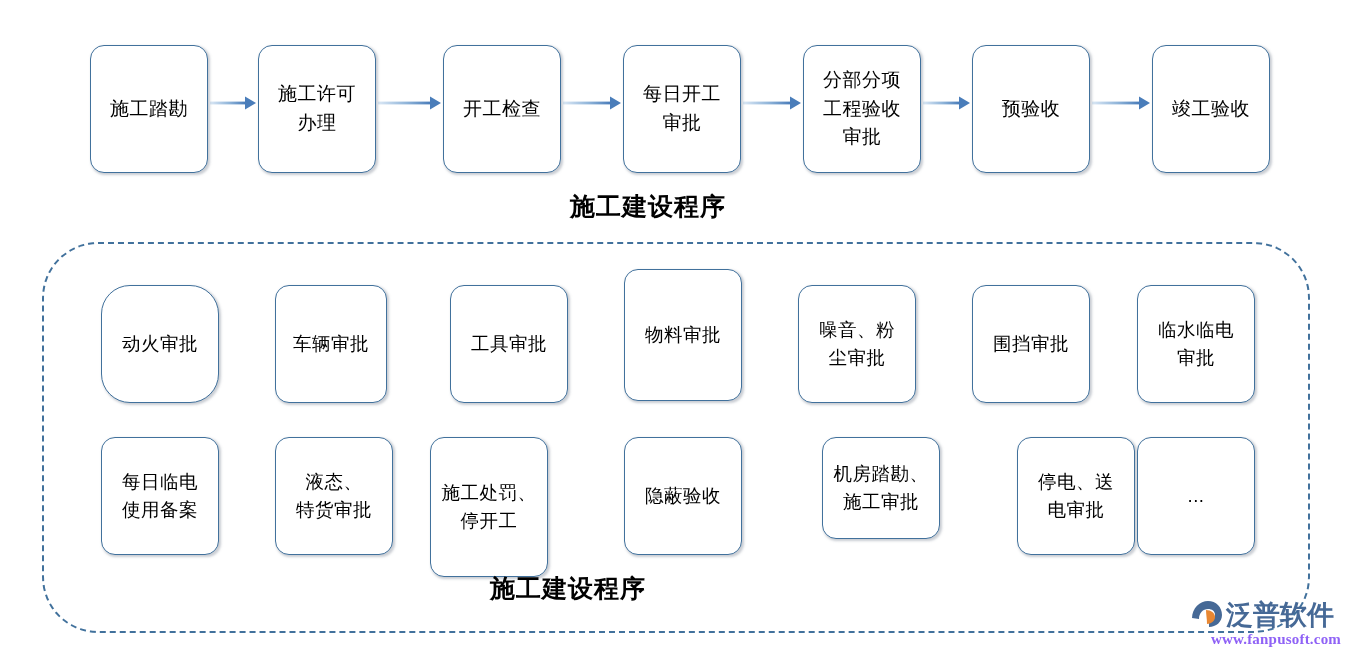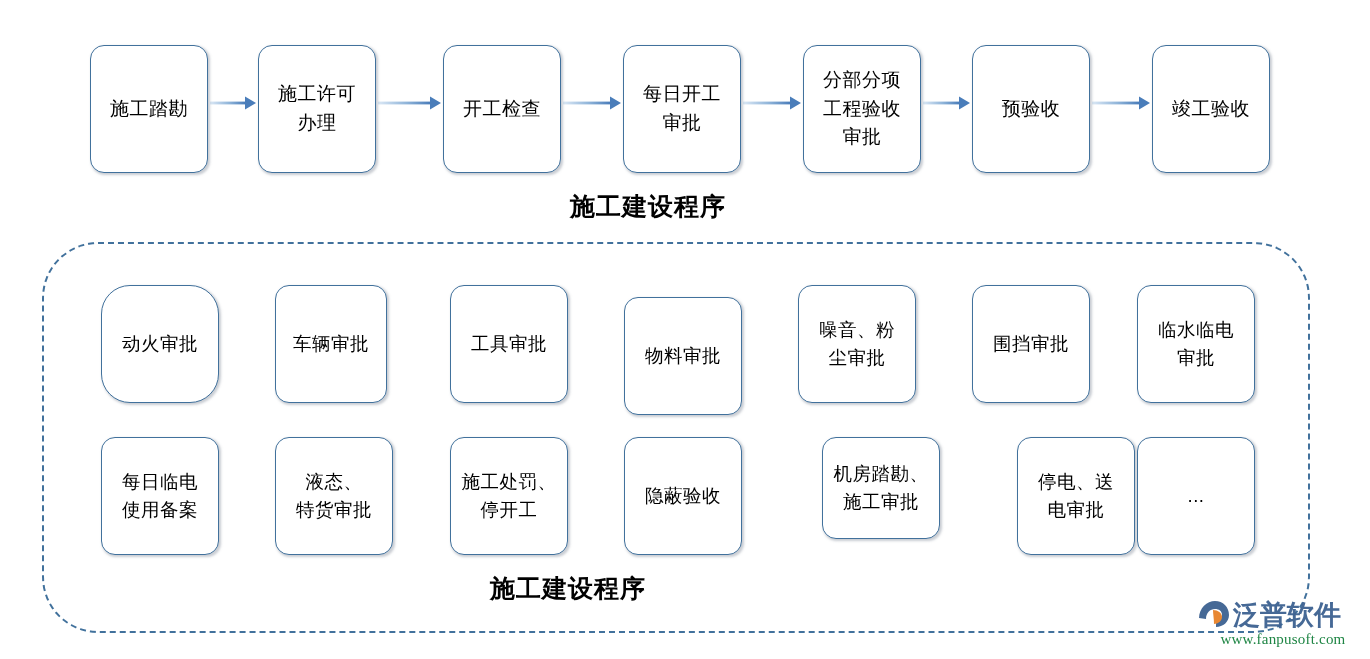--- a/index.html
+++ b/index.html
@@ -71,21 +71,21 @@
     font-weight: 700;
     color: #000;
     text-align: center;
     letter-spacing: 1px;
     white-space: nowrap;
   }
 
   
   #watermark {
     position: absolute;
-    right: 1px;
+    right: 8px;
     bottom: 4px;
     width: 172px;
     height: 60px;
     opacity: 0.96;
     pointer-events: none;
     user-select: none;
   }
   #watermark .wm-row {
     display: flex;
     align-items: center;
@@ -101,22 +101,22 @@
     font-family: "DejaVu Sans", "Liberation Sans", sans-serif;
     font-size: 27px;
     font-weight: 700;
     color: #3f6392;
     letter-spacing: 0px;
     line-height: 1;
   }
   #watermark .wm-url {
     font-family: "Liberation Serif", "DejaVu Serif", serif;
     font-size: 15px;
-    font-weight: 400;
-    color: #15803d;
+    font-weight: 700;
+    color: #8b5cf6;
     text-align: center;
     letter-spacing: 0.2px;
     margin-top: -2px;
   }
 </style>
 </head>
 <body>
 
 <div id="canvas">
 
@@ -189,21 +189,21 @@
   <div class="approval" id="approval-host">
       <div class="node" style="left: 101px; top: 285px; width: 118px; height: 118px; border-radius: 29px;">
         <span class="txt">动火审批</span>
       </div>
       <div class="node" style="left: 275px; top: 285px; width: 112px; height: 118px;">
         <span class="txt">车辆审批</span>
       </div>
       <div class="node" style="left: 450px; top: 285px; width: 118px; height: 118px;">
         <span class="txt">工具审批</span>
       </div>
-      <div class="node" style="left: 624px; top: 297px; width: 118px; height: 118px;">
+      <div class="node" style="left: 624px; top: 269px; width: 118px; height: 132px;">
         <span class="txt">物料审批</span>
       </div>
       <div class="node" style="left: 798px; top: 285px; width: 118px; height: 118px;">
         <span class="txt">噪音、粉
 尘审批</span>
       </div>
       <div class="node" style="left: 972px; top: 285px; width: 118px; height: 118px;">
         <span class="txt">围挡审批</span>
       </div>
       <div class="node" style="left: 1137px; top: 285px; width: 118px; height: 118px;">
@@ -211,21 +211,21 @@
 审批</span>
       </div>
       <div class="node" style="left: 101px; top: 437px; width: 118px; height: 118px;">
         <span class="txt">每日临电
 使用备案</span>
       </div>
       <div class="node" style="left: 275px; top: 437px; width: 118px; height: 118px;">
         <span class="txt">液态、
 特货审批</span>
       </div>
-      <div class="node" style="left: 450px; top: 437px; width: 118px; height: 118px;">
+      <div class="node" style="left: 430px; top: 437px; width: 118px; height: 140px;">
         <span class="txt">施工处罚、
 停开工</span>
       </div>
       <div class="node" style="left: 624px; top: 437px; width: 118px; height: 118px;">
         <span class="txt">隐蔽验收</span>
       </div>
       <div class="node" style="left: 798px; top: 437px; width: 118px; height: 102px; margin-left: 24px;">
         <span class="txt">机房踏勘、
 施工审批</span>
       </div>

